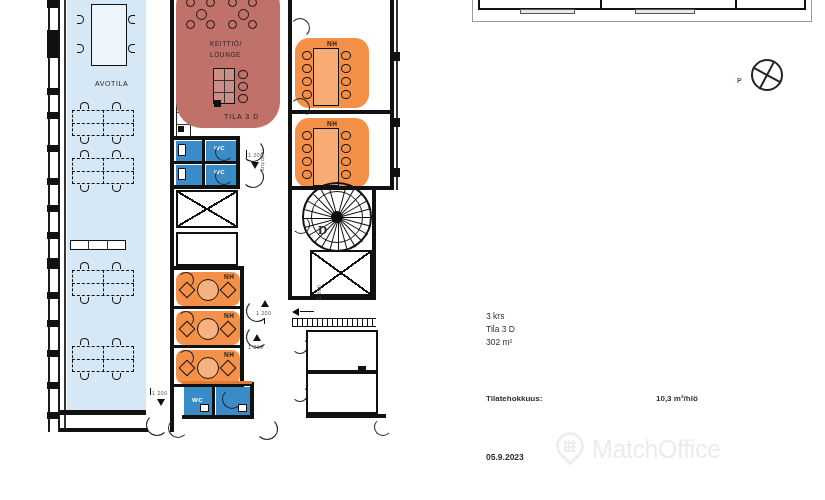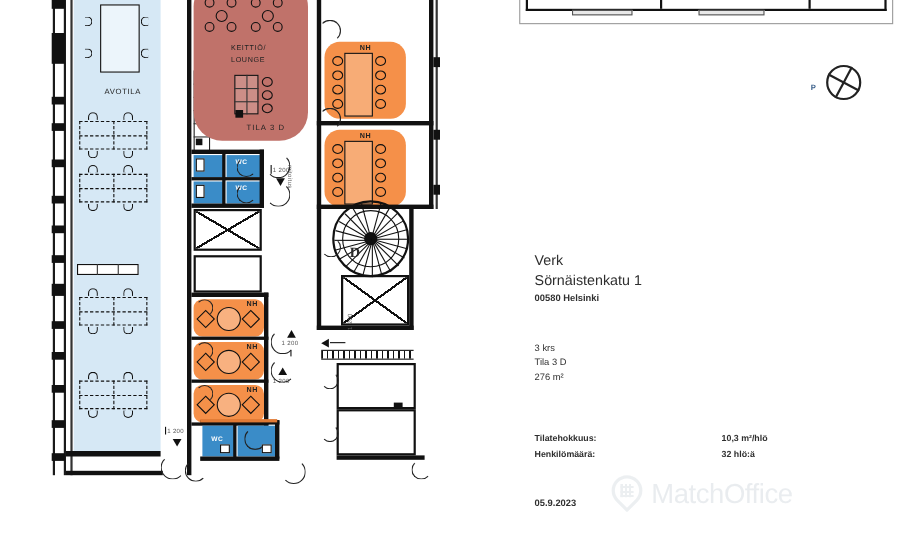--- a/index.html
+++ b/index.html
@@ -719,41 +719,32 @@
     </div>
 
 
     <div id="compass">
       <div class="circle"></div>
       <div class="bar" style="transform: translate(-50%,-50%) rotate(28deg);"></div>
       <div class="bar" style="transform: translate(-50%,-50%) rotate(-62deg);"></div>
       <div class="n-letter">P</div>
     </div>
 
-    <div id="addr-block">
-      <div class="addr-l1">Verk</div>
-      <div class="addr-l2">Sörnäistenkatu 1</div>
-      <div class="addr-l3">00580 Helsinki</div>
-    </div>
 
     <div id="space-block">
       <div class="sp-row">3 krs</div>
       <div class="sp-row">Tila 3 D</div>
-      <div class="sp-row area">276 m²</div>
+      <div class="sp-row area">302 m²</div>
     </div>
 
     <div id="spec-block">
       <div class="spec-line">
         <span class="spec-key">Tilatehokkuus:</span>
         <span class="spec-val">10,3 m²/hlö</span>
       </div>
-      <div class="spec-line">
-        <span class="spec-key">Henkilömäärä:</span>
-        <span class="spec-val">32 hlö:ä</span>
-      </div>
     </div>
 
     <div id="date-block">05.9.2023</div>
   </div>
 
   <div id="watermark">
     <div class="wm-pin">
       <div class="pin-body"></div>
       <div class="bld"></div>
     </div>

